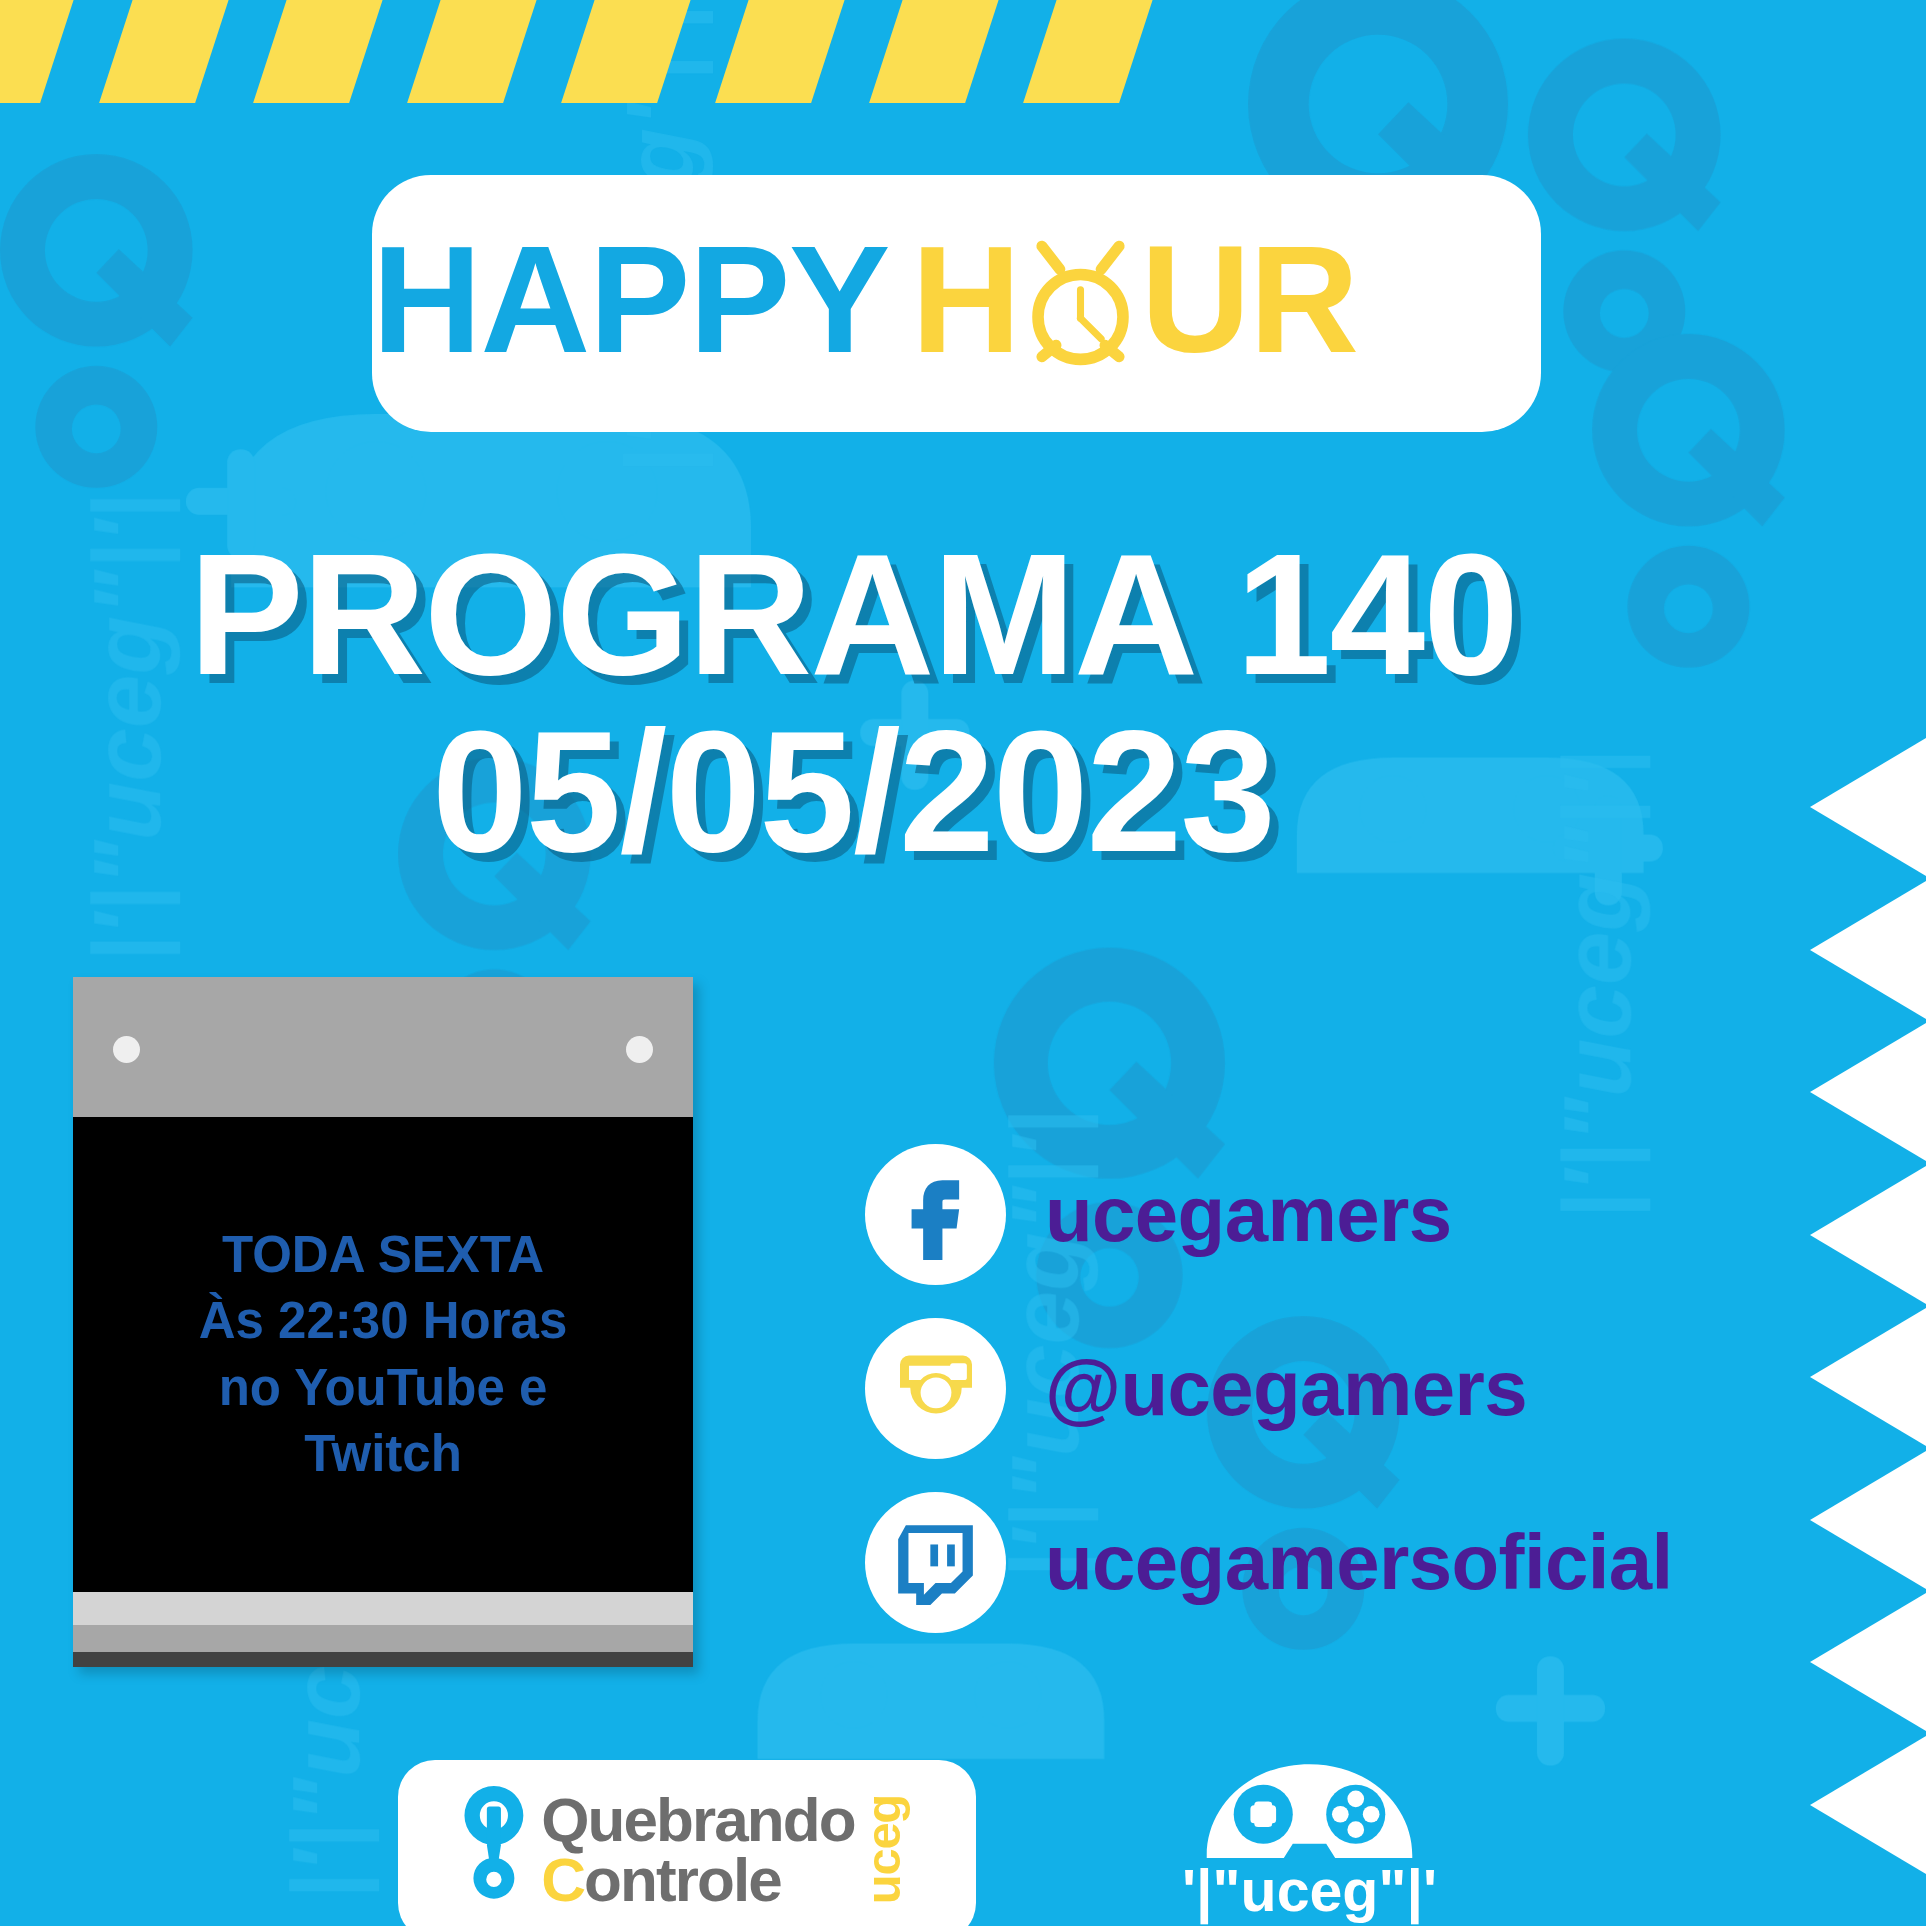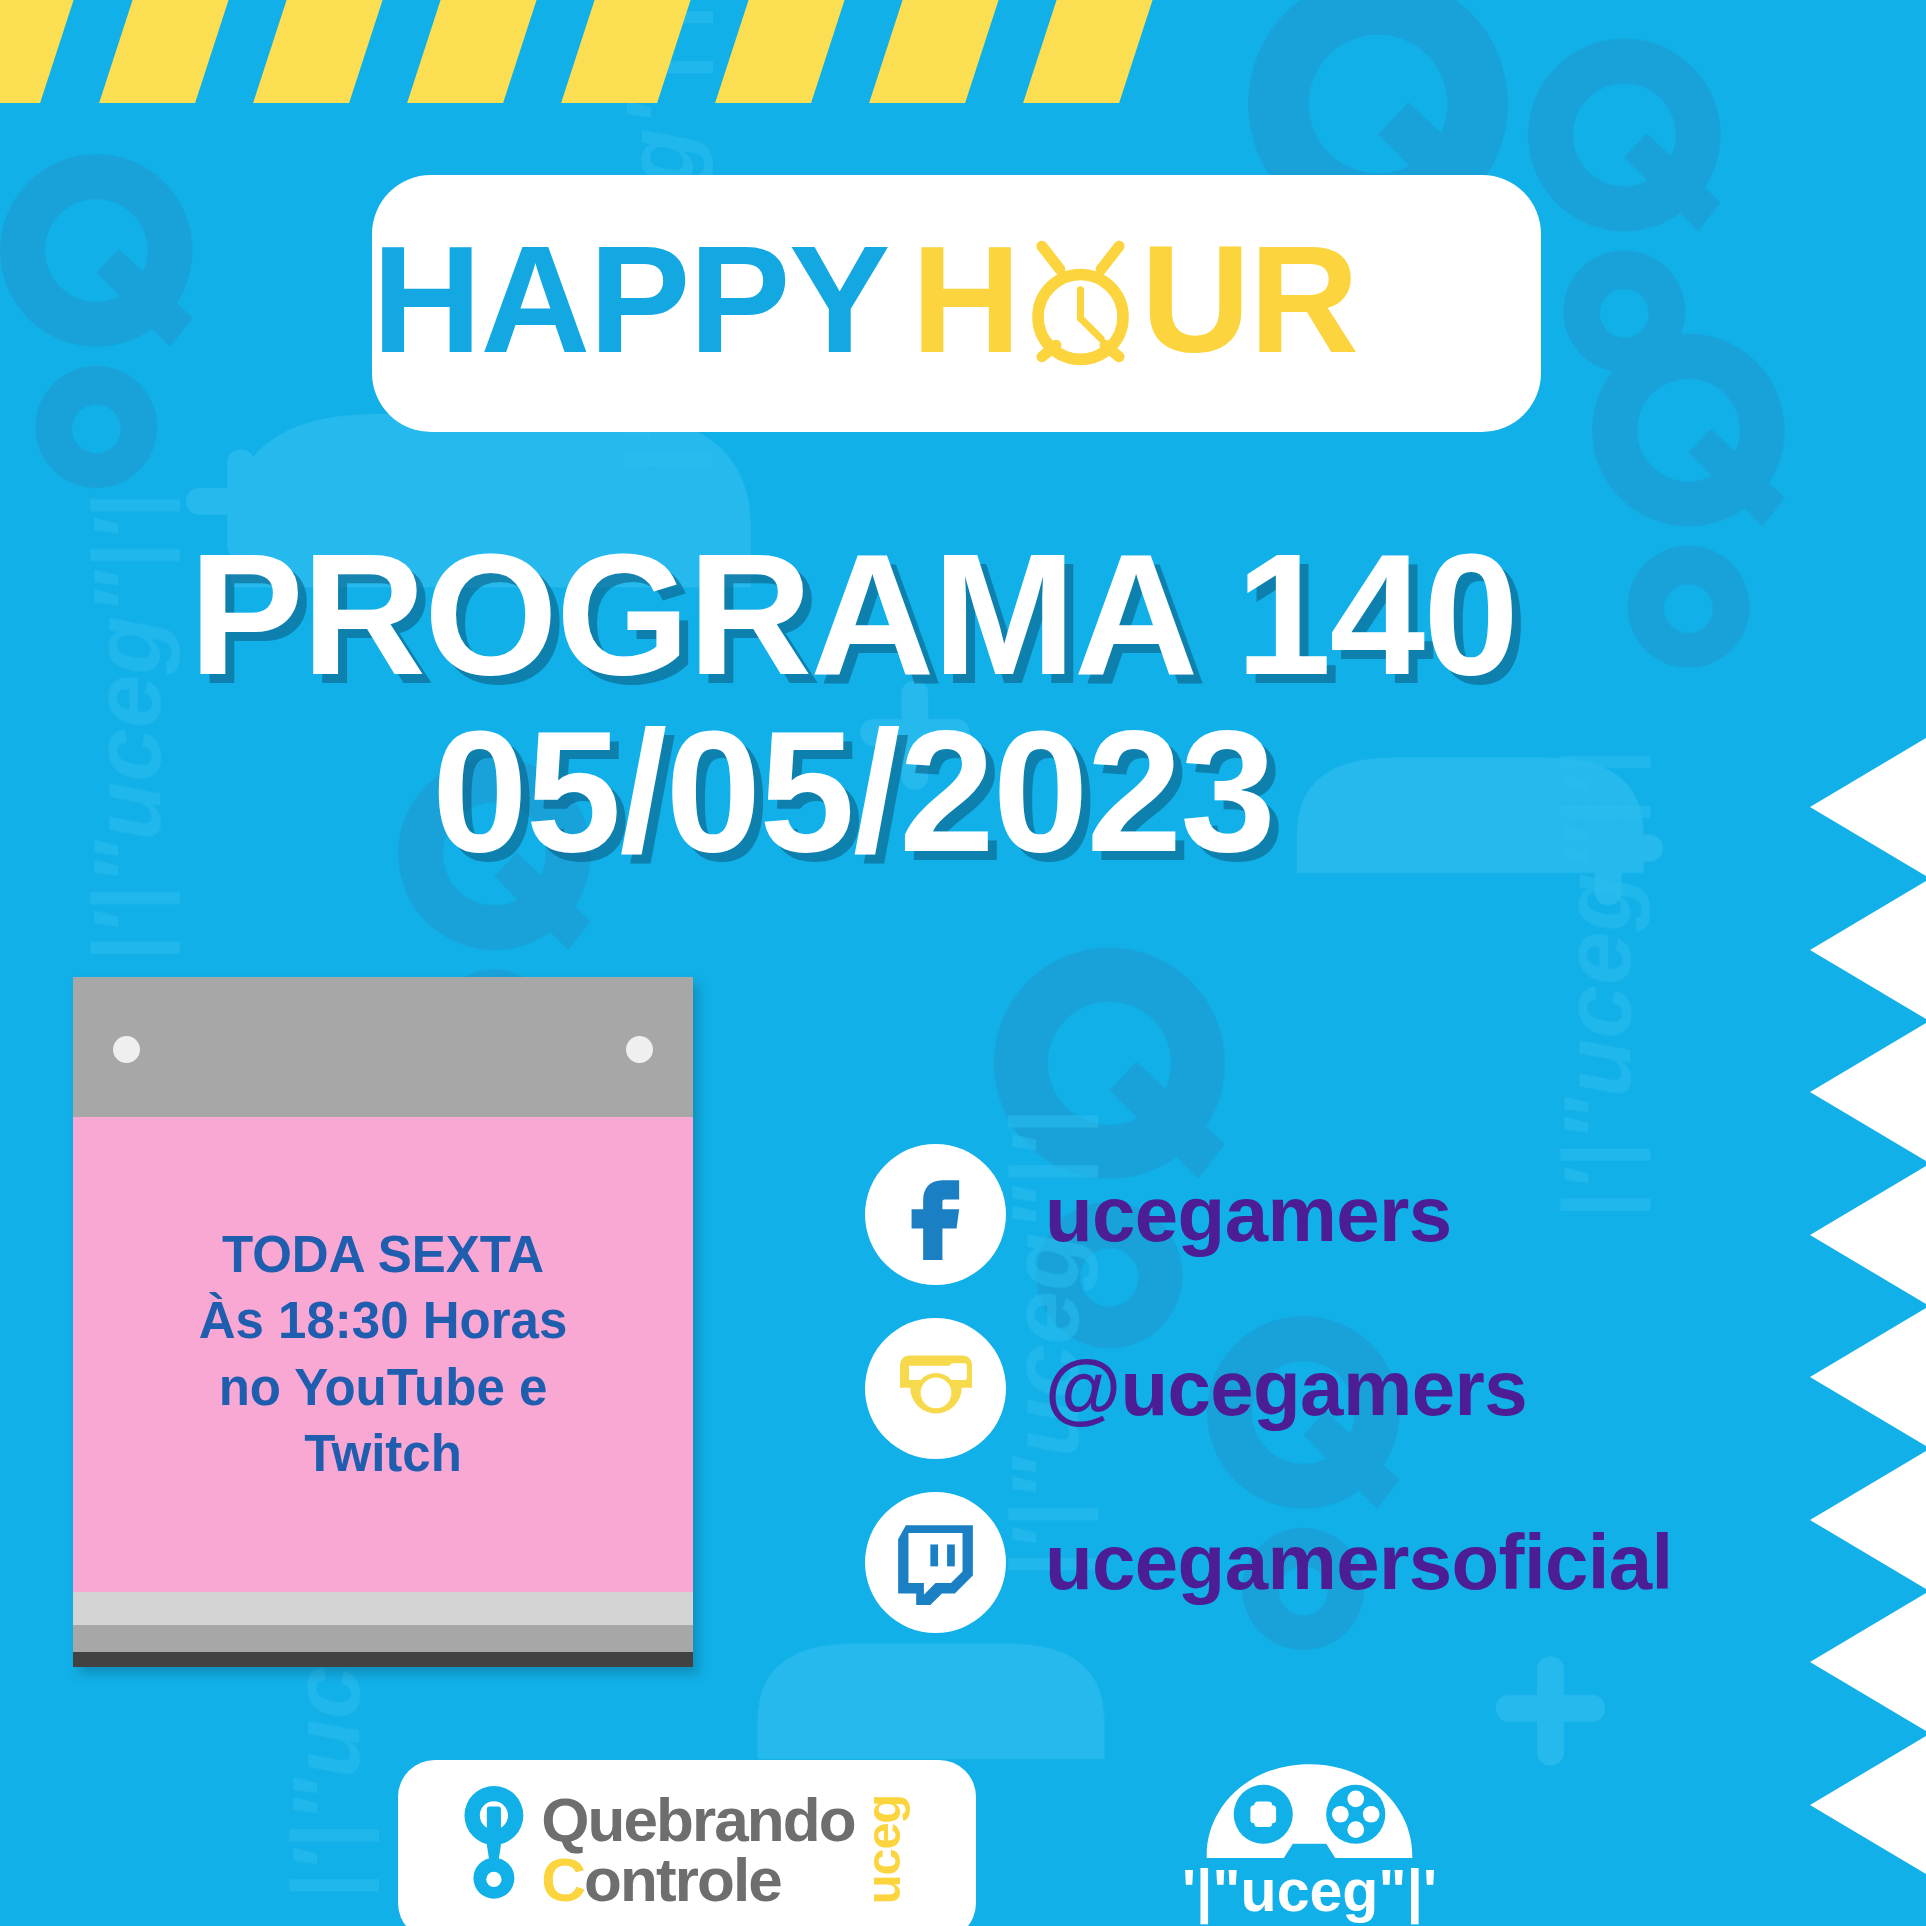--- a/index.html
+++ b/index.html
@@ -40,21 +40,21 @@
             color:#ffffff;font-weight:bold;font-size:172px;line-height:1.03;
             letter-spacing:-1.9px;
             text-shadow:9px 9px 0 rgba(10,90,125,0.55);}
   .headline div{white-space:nowrap;}
 
   
   .calendar{position:absolute;left:73px;top:977px;width:620px;height:691px;
             filter:drop-shadow(6.4px 7.7px 5.1px rgba(0,0,0,0.18));}
   .cal-head{position:absolute;left:0;top:0;width:620px;height:140px;background:#A7A7A7;}
   .cal-hole{position:absolute;top:59px;width:27px;height:27px;border-radius:50%;background:#EFEFEF;}
-  .cal-body{position:absolute;left:0;top:140px;width:620px;height:475px;background:#f9a8d4;
+  .cal-body{position:absolute;left:0;top:140px;width:620px;height:475px;background:#000000;
             display:flex;flex-direction:column;align-items:center;justify-content:center;}
   .cal-line{color:#1F5DAE;font-weight:bold;font-size:51px;line-height:1.30;text-align:center;white-space:nowrap;}
   .cal-b1{position:absolute;left:0;top:615px;width:620px;height:33px;background:#D4D4D4;}
   .cal-b2{position:absolute;left:0;top:648px;width:620px;height:27px;background:#A7A7A7;}
   .cal-b3{position:absolute;left:0;top:675px;width:620px;height:15.4px;background:#424242;}
 
   
   .socials{position:absolute;left:865px;top:1144px;display:flex;flex-direction:column;gap:33px;}
   .soc-row{display:flex;align-items:center;gap:39px;}
   .soc-badge{width:141px;height:141px;border-radius:50%;background:#ffffff;
@@ -189,21 +189,21 @@
     <div>05/05/2023</div>
   </div>
 
   <div class="calendar">
     <div class="cal-head">
       <div class="cal-hole" style="left:40px;"></div>
       <div class="cal-hole" style="right:40px;"></div>
     </div>
     <div class="cal-body">
       <div class="cal-line">TODA SEXTA</div>
-      <div class="cal-line">Às 18:30 Horas</div>
+      <div class="cal-line">Às 22:30 Horas</div>
       <div class="cal-line">no YouTube e</div>
       <div class="cal-line">Twitch</div>
     </div>
     <div class="cal-b1"></div>
     <div class="cal-b2"></div>
     <div class="cal-b3"></div>
   </div>
 
   <div class="socials">
 

